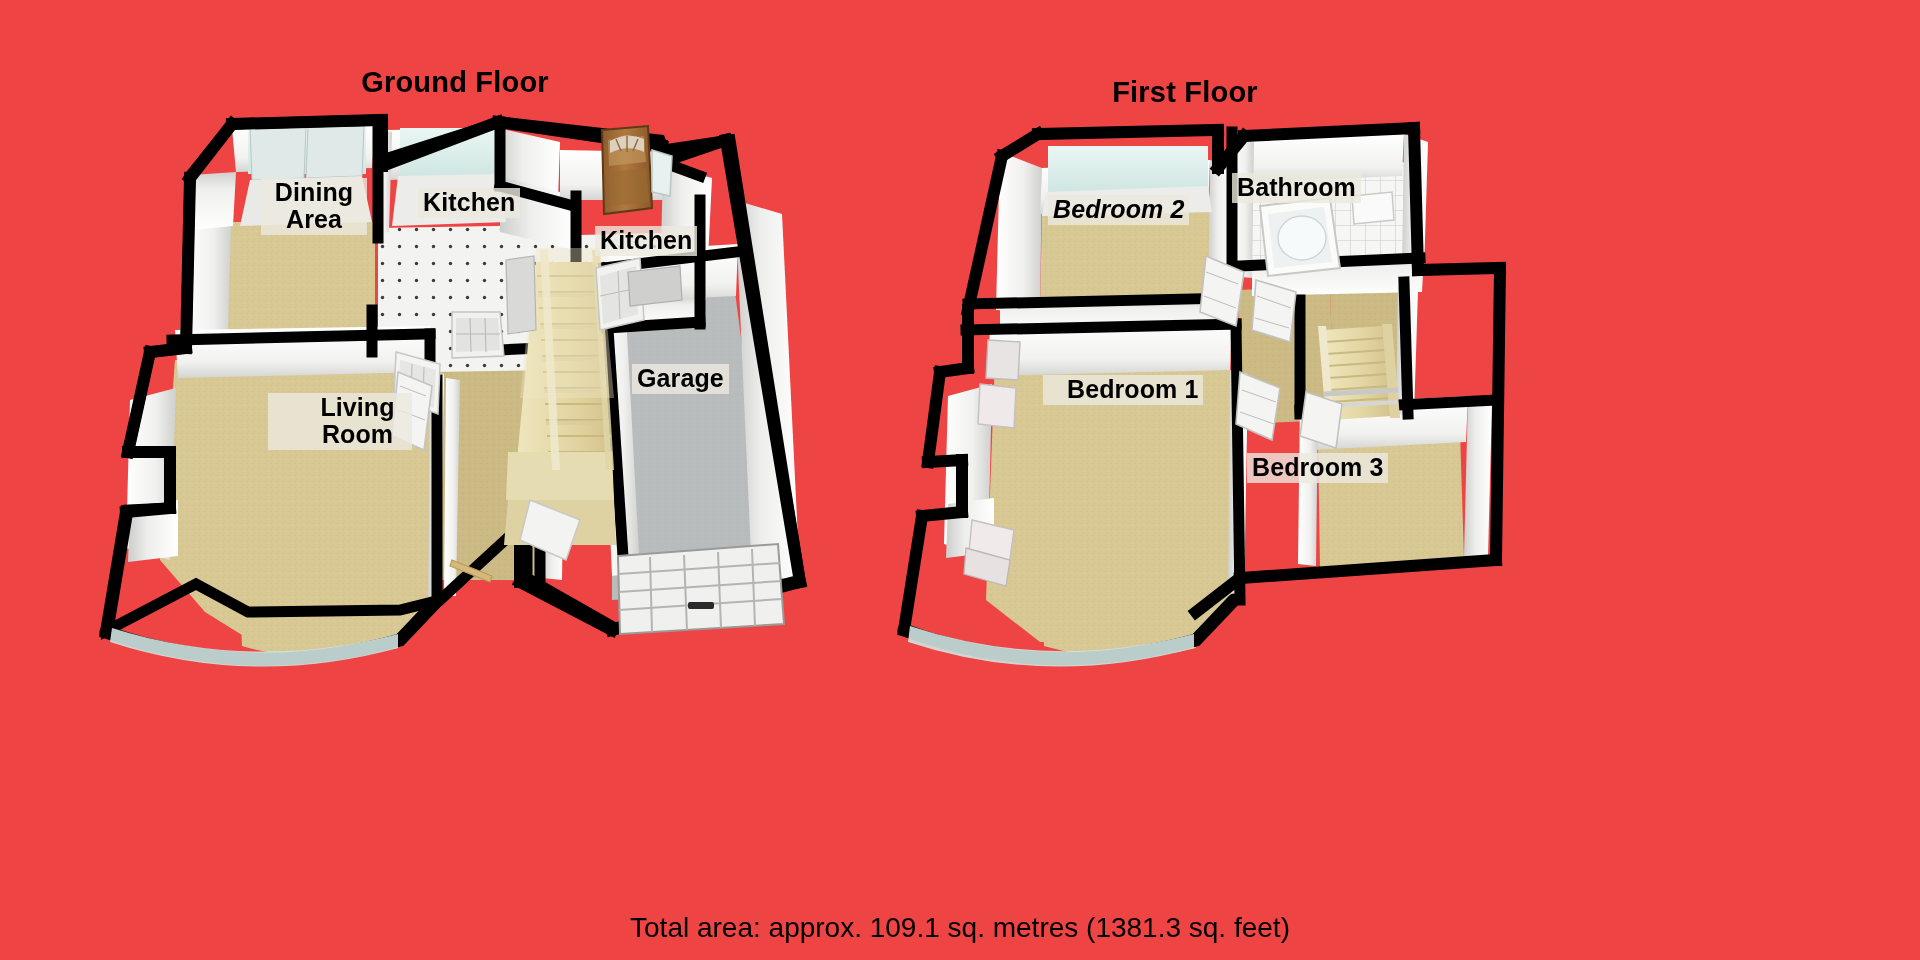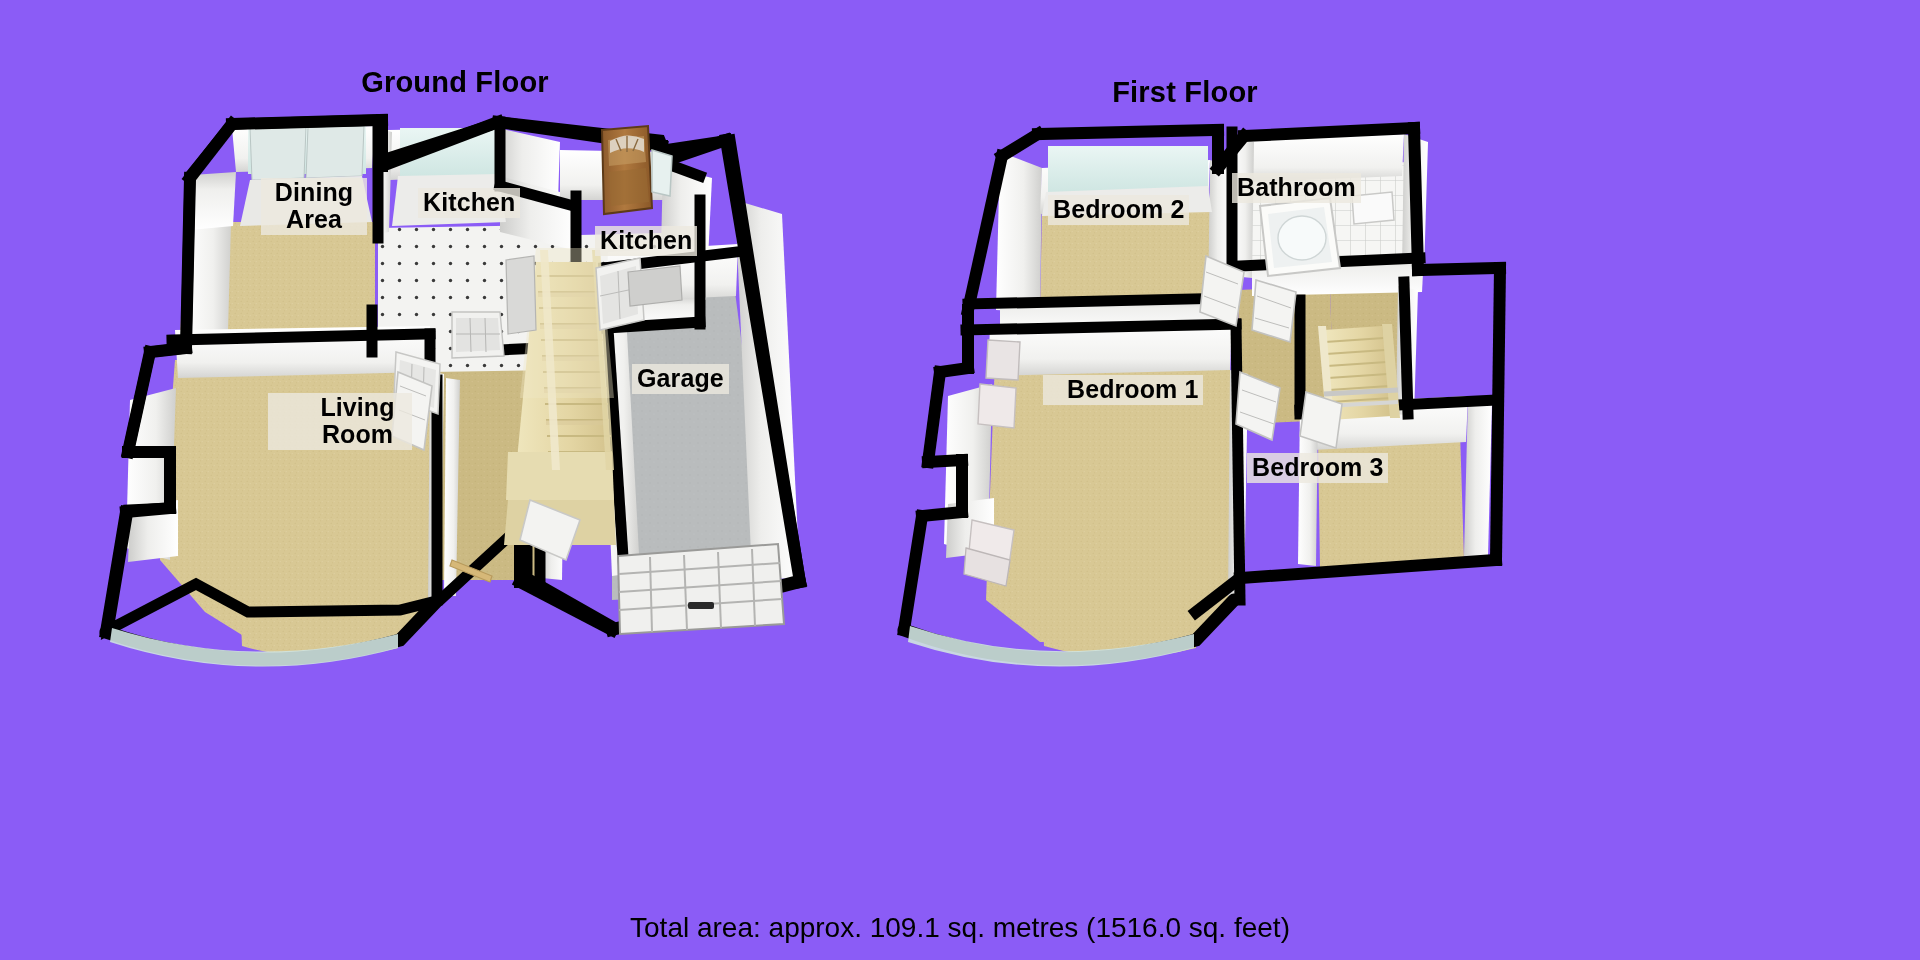--- a/index.html
+++ b/index.html
@@ -2,21 +2,21 @@
 <html><head>
 <meta charset="utf-8">
 <title>Floor Plan</title>
 <style>
   html,body{margin:0;padding:0;background:#ffffff;}
   body{
     width:1920px;height:960px;overflow:hidden;
     font-family:"Liberation Sans","DejaVu Sans",sans-serif;
     -webkit-font-smoothing:antialiased;
   }
-  #plan-root{position:relative;width:1920px;height:960px;background:#8b5cf6;}
+  #plan-root{position:relative;width:1920px;height:960px;background:#ef4444;}
 
   .floor-title{
     position:absolute;
     font-weight:bold;
     font-size:29px;
     color:#000;
     letter-spacing:0.2px;
     white-space:nowrap;
     text-align:center;
   }
@@ -499,23 +499,23 @@
 
   <div class="room-label" style="left:418px;top:188px;">Kitchen</div>
 
   <div class="room-label" style="left:595px;top:226px;">Kitchen</div>
 
   <div class="room-label" style="left:632px;top:364px;">Garage</div>
 
   <div class="room-label" style="left:268px;top:393px;width:99px;padding-left:40px;">Living
 Room</div>
 
-  <div class="room-label" style="left:1048px;top:195px;">Bedroom 2</div>
+  <div class="room-label" style="left:1048px;top:195px;font-style:italic;">Bedroom 2</div>
 
   <div class="room-label" style="left:1232px;top:173px;">Bathroom</div>
 
   <div class="room-label" style="left:1043px;top:375px;padding-left:24px;">Bedroom 1</div>
 
   <div class="room-label" style="left:1247px;top:453px;">Bedroom 3</div>
 
-  <div id="total-area">Total area: approx. 109.1 sq. metres (1516.0 sq. feet)</div>
+  <div id="total-area">Total area: approx. 109.1 sq. metres (1381.3 sq. feet)</div>
 
 </div>
 
 </body></html>

